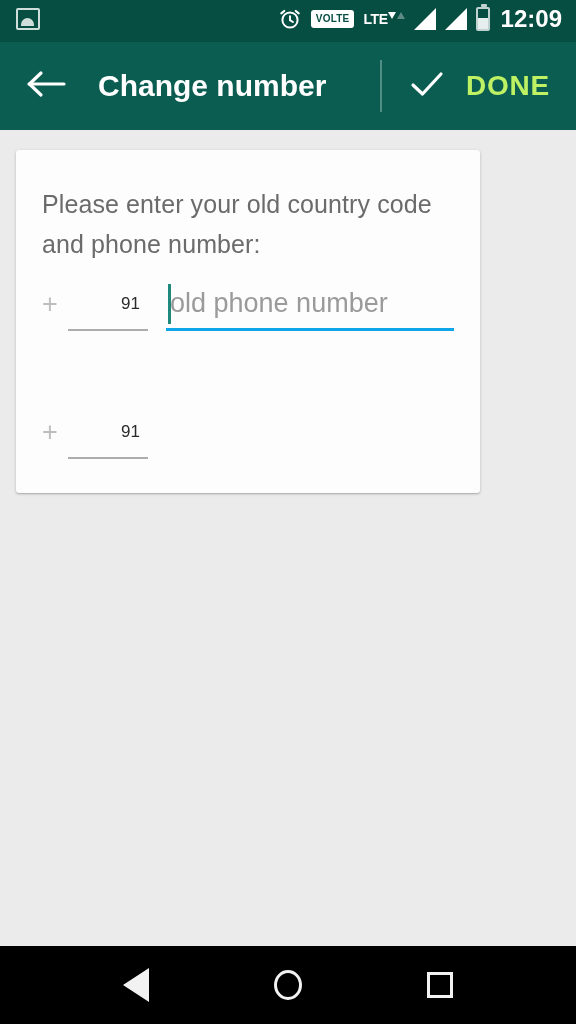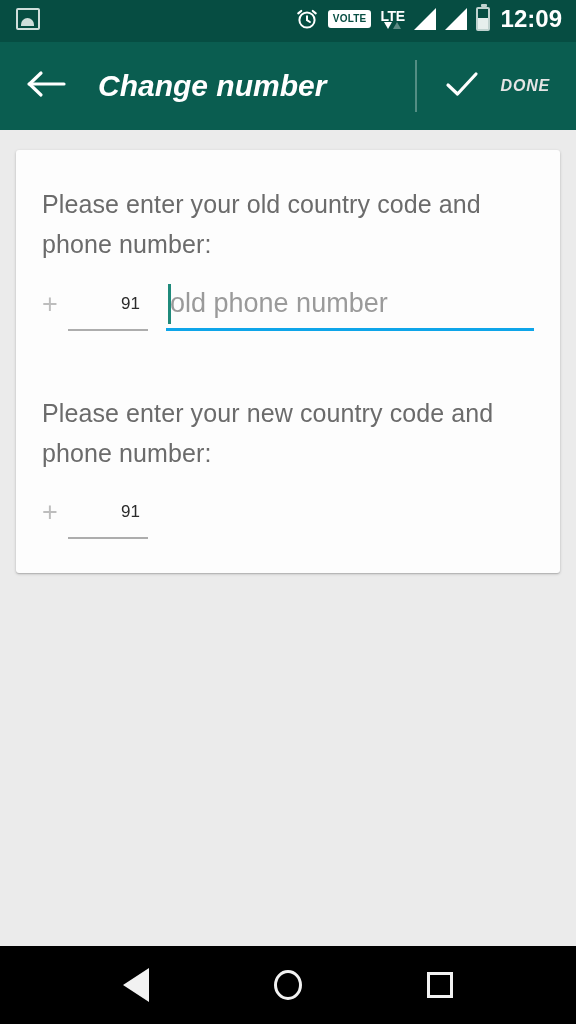--- a/index.html
+++ b/index.html
@@ -59,22 +59,21 @@
     background: #ffffff;
     font-size: 10px;
     font-weight: bold;
     letter-spacing: 0.2px;
     line-height: 1;
     padding: 2px 3px 1.5px 3px;
   }
 
   .lte-group {
     display: flex;
-    flex-direction: column;
-    align-items: center;
+    flex-direction: row;
     line-height: 1;
   }
   .lte-text {
     color: #ffffff;
     font-size: 14px;
     font-weight: bold;
     letter-spacing: -0.4px;
     line-height: 13px;
   }
   .lte-arrows {
@@ -135,21 +134,20 @@
   
   .app-bar {
     position: absolute;
     top: 42px; left: 0;
     width: 576px;
     height: 88px;
     background: #0a5d50;
     display: flex;
     align-items: center;
     padding: 0 22px 0 24px;
-    font-style: italic;
   }
   .back-arrow {
     width: 46px; height: 46px;
     display: flex;
     align-items: center;
     justify-content: center;
     flex: 0 0 auto;
   }
   .app-title {
     color: #ffffff;
@@ -164,33 +162,33 @@
     background: rgba(255,255,255,0.30);
     margin-left: auto;
   }
   .done-group {
     display: flex;
     align-items: center;
     margin-left: 28px;
     padding-right: 4px;
   }
   .done-label {
-    color: #e5e5e5;
-    font-size: 16px;
+    color: #bef264;
+    font-size: 28px;
     font-weight: bold;
     letter-spacing: 0.8px;
     margin-left: 22px;
   }
 
   
   .card {
     position: absolute;
     left: 16px;
     top: 150px;
-    width: 544px;
+    width: 464px;
     background: #fdfdfd;
     border-radius: 3px;
     box-shadow: 0 1px 3px rgba(0,0,0,0.22), 0 1px 1px rgba(0,0,0,0.10);
     padding: 34px 26px 34px 26px;
   }
 
   .prompt {
     color: #6b6b6b;
     font-size: 25px;
     line-height: 40px;
@@ -357,21 +355,20 @@
       <span class="cc-value">91</span>
     </div>
     <div class="phone-field focused">
       <span class="caret"></span>
       <span class="ph-text">old phone number</span>
     </div>
   </div>
 
   <div class="section-gap"></div>
 
-  <div class="prompt">Please enter your new country code and phone number:</div>
 
   <div class="input-row">
     <span class="plus-sign">+</span>
     <div class="cc-field">
       <span class="cc-value">91</span>
     </div>
   </div>
 
 </div>
 

